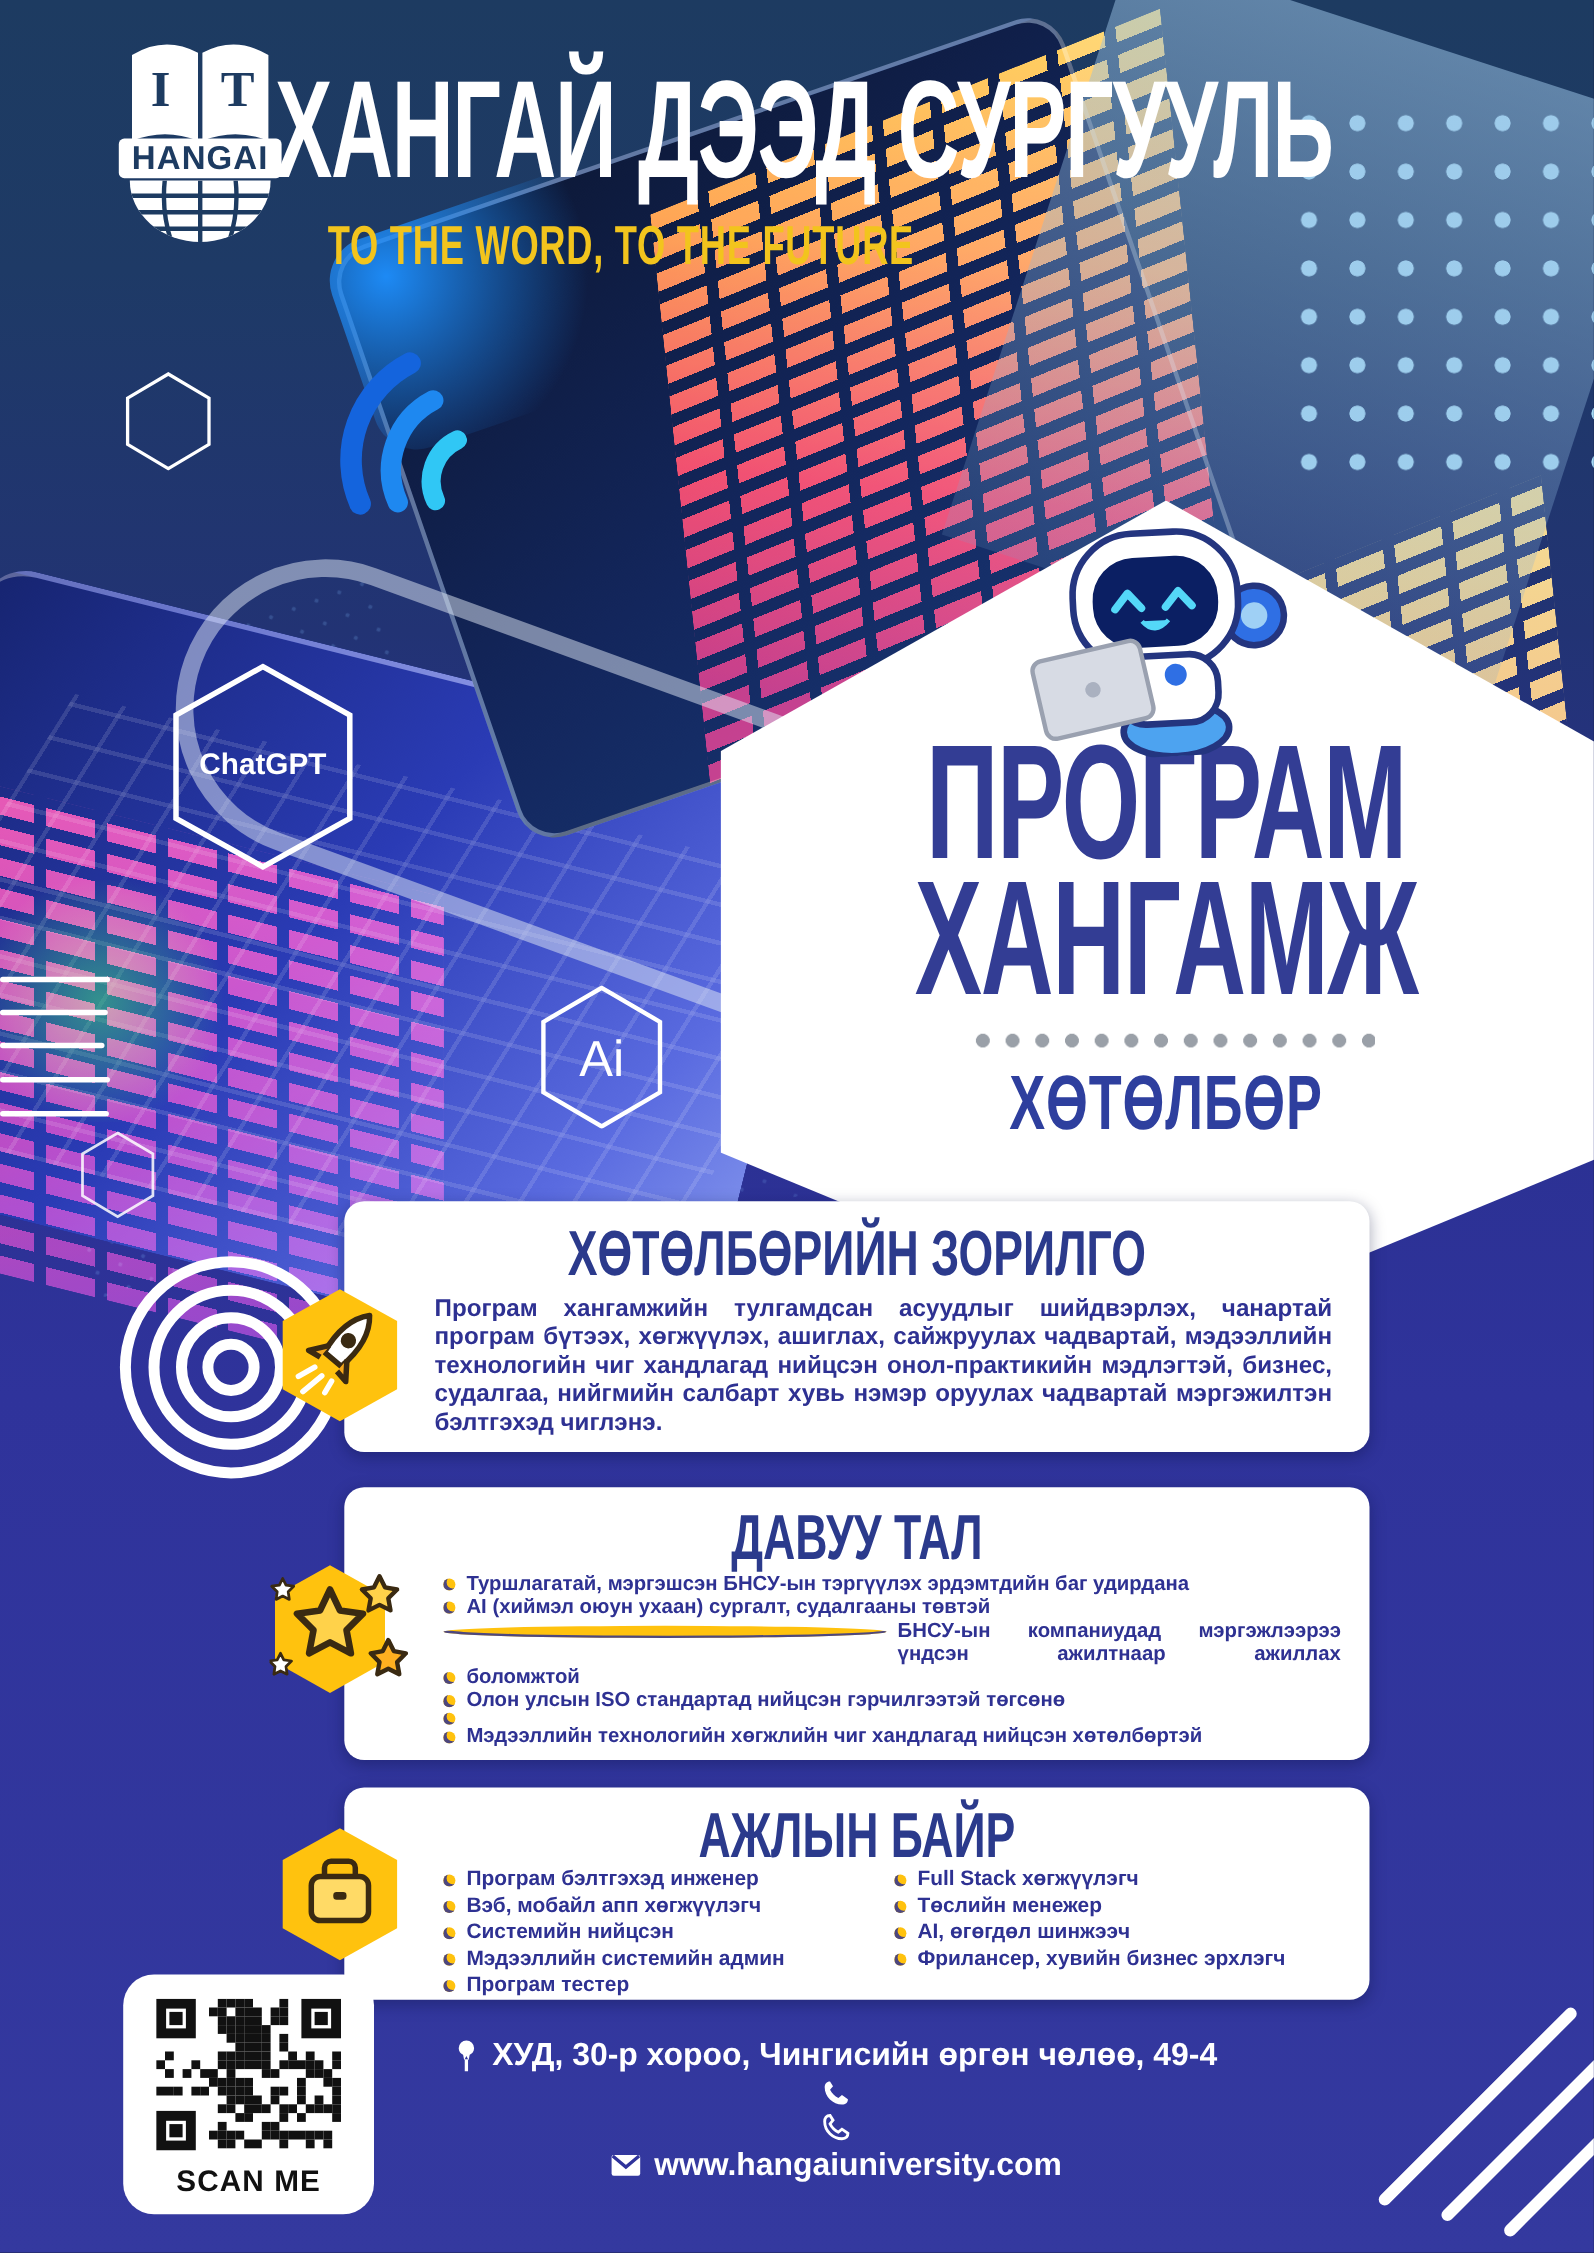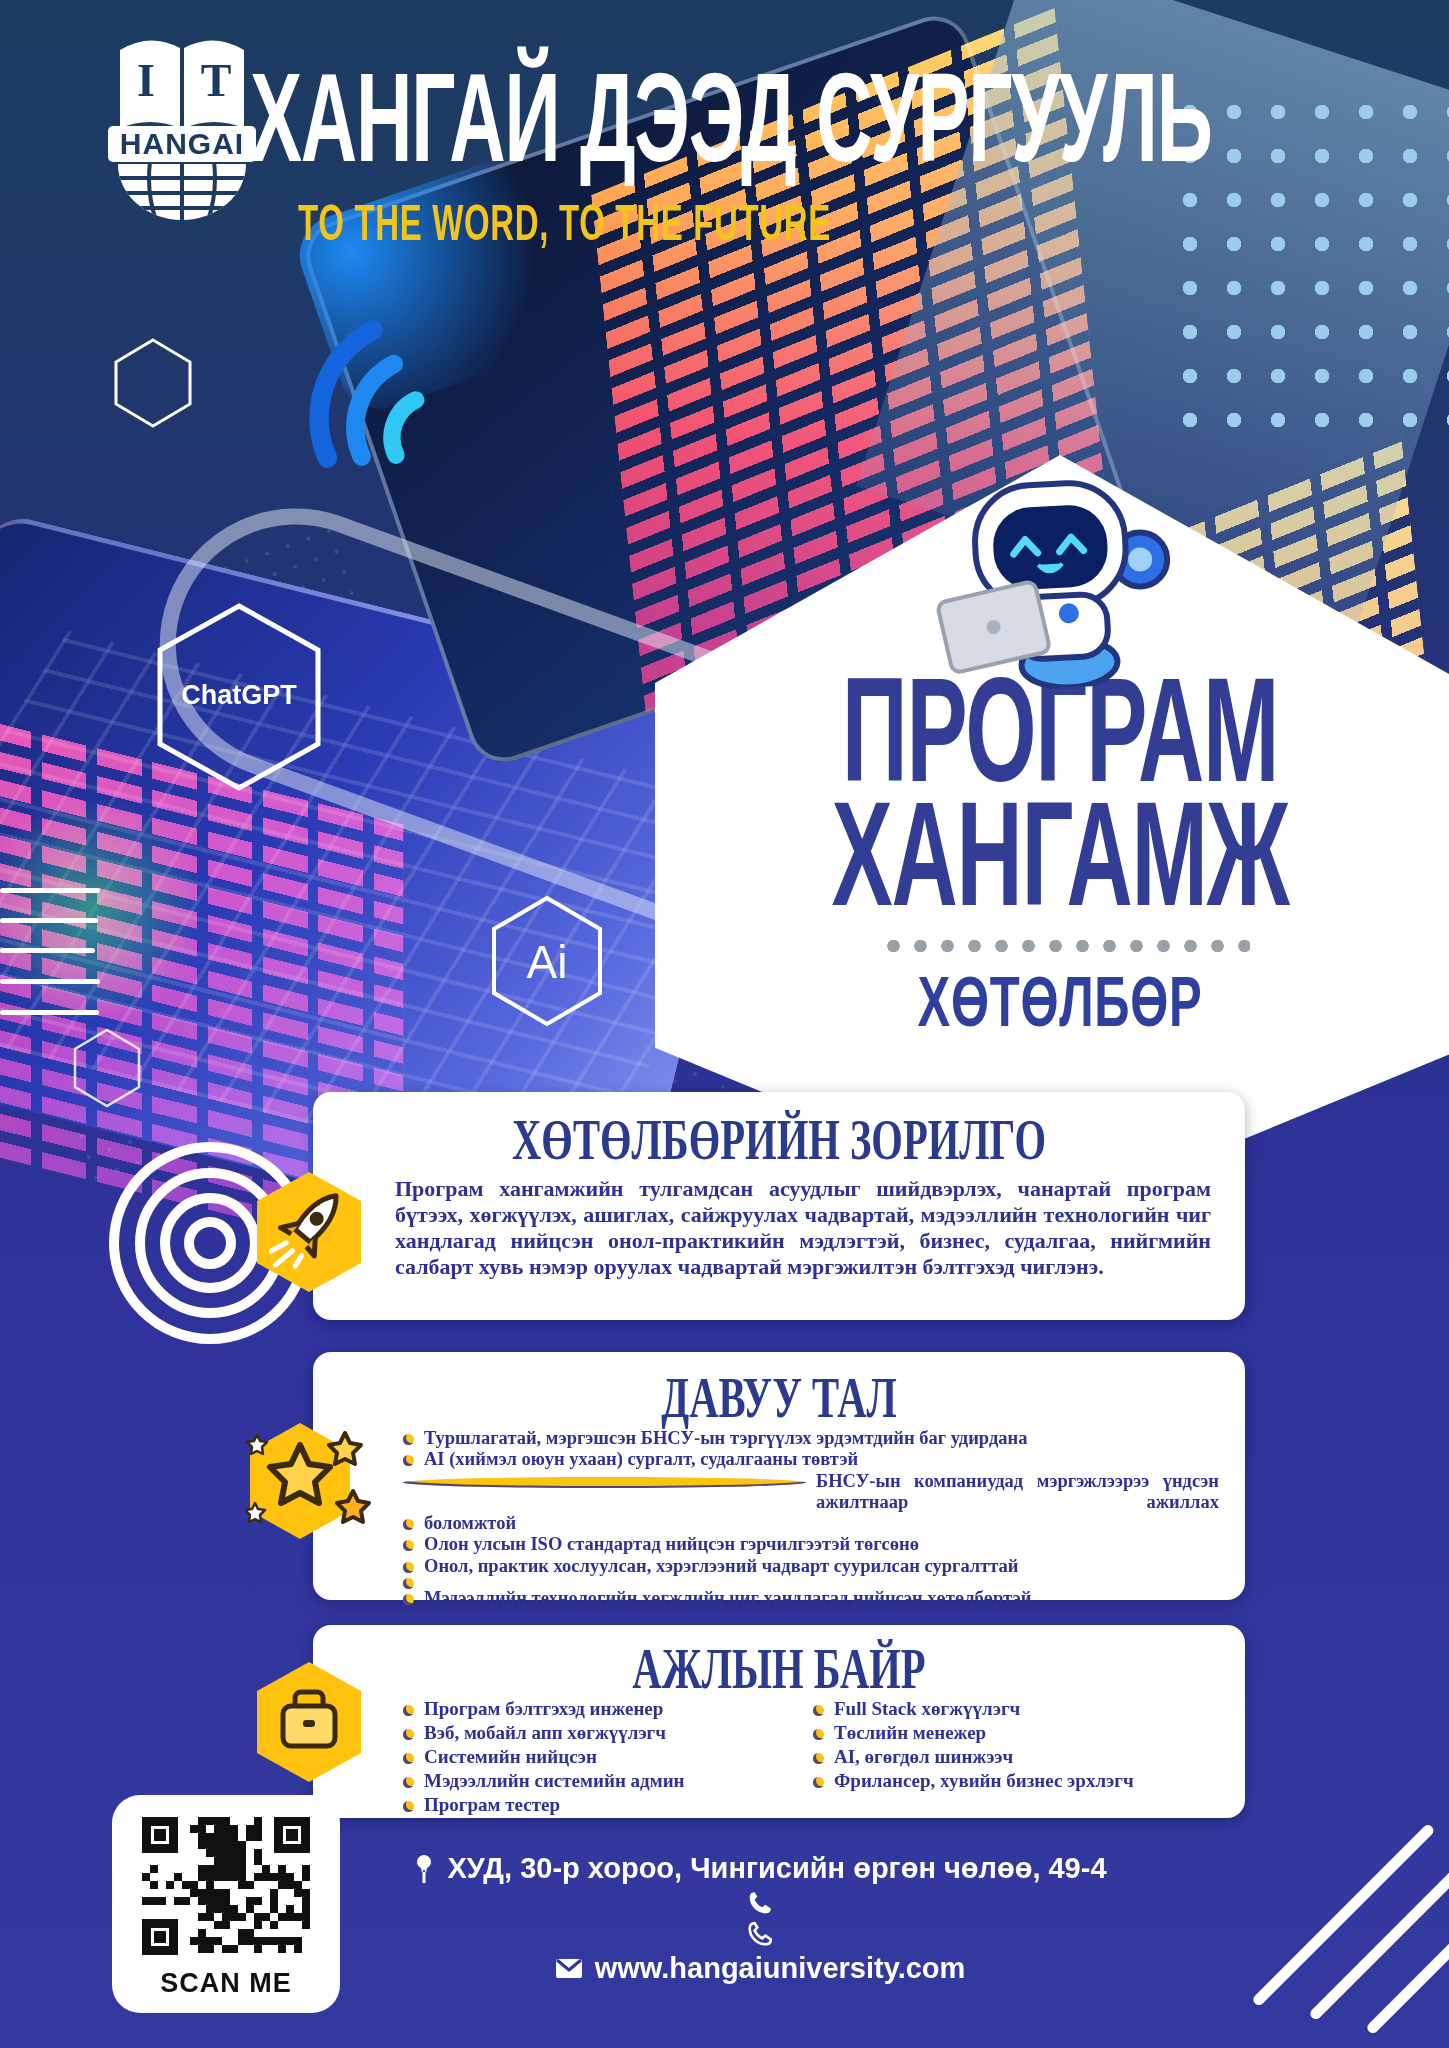--- a/index.html
+++ b/index.html
@@ -61,21 +61,21 @@
   .badge .chev.dark{background:#3347a8;height:135px;}
   .badge .chev.l{left:-25px;transform-origin:left top;transform:rotate(22.4deg);}
   .badge .chev.r{right:-25px;transform-origin:right top;transform:rotate(-22.4deg);}
   .badge-title{left:655px;top:668px;width:810px;text-align:center;color:#333d94;font-weight:bold;
     font-size:148px;line-height:124px;transform:scaleX(.62);transform-origin:center;letter-spacing:-2px;}
   .badge-dots{left:880px;top:938px;width:370px;height:16px;
     background-image:radial-gradient(circle,#9aa0a8 6px,transparent 6.5px);background-size:27px 16px;background-repeat:repeat-x;}
   .badge-sub{left:655px;top:962px;width:810px;text-align:center;color:#2e3f9e;font-weight:bold;
     font-size:70px;transform:scaleX(.7);transform-origin:center;letter-spacing:1px;}
   
-  .card{left:313px;width:932px;background:#fff;border-radius:18px;box-shadow:0 4px 14px rgba(10,15,60,.35);font-family:Liberation Serif, serif;}
+  .card{left:313px;width:932px;background:#fff;border-radius:18px;box-shadow:0 4px 14px rgba(10,15,60,.35);}
   .card-h{width:100%;text-align:center;color:#2b3a8c;font-weight:bold;font-size:58px;transform:scaleX(.7);transform-origin:center;white-space:nowrap;}
   .goal-body{position:absolute;left:82px;right:34px;top:84px;color:#2e3192;font-weight:bold;
     font-size:22px;line-height:26px;text-align:justify;}
   ul.blist{list-style:none;margin:0;padding:0;}
   ul.blist li{display:flex;align-items:baseline;color:#2e3192;font-weight:bold;}
   .dot{flex:0 0 auto;width:11px;height:11px;border-radius:50%;background:#ffc20e;box-shadow:inset 3px -2px 0 rgba(46,49,146,.85);margin-right:10px;position:relative;top:1px;}
   .adv{position:absolute;left:90px;right:26px;top:76px;}
   .adv li{font-size:18.5px;line-height:21.3px;}
   .adv li:nth-child(3) span{flex:1;text-align:justify;text-align-last:justify;}
   .jobs li{font-size:19px;line-height:24px;}
@@ -237,24 +237,20 @@
           <span class="dot"></span>
           <span>БНСУ-ын компаниудад мэргэжлээрээ үндсэн ажилтнаар ажиллах</span>
         </li>
         <li>
           <span class="dot"></span>
           <span>боломжтой</span>
         </li>
         <li>
           <span class="dot"></span>
           <span>Олон улсын ISO стандартад нийцсэн гэрчилгээтэй төгсөнө</span>
-        </li>
-        <li>
-          <span class="dot"></span>
-          <span>Онол, практик хослуулсан, хэрэглээний чадварт суурилсан сургалттай</span>
         </li>
         <li>
           <span class="dot"></span>
         </li>
         <li>
           <span class="dot"></span>
           <span>Мэдээллийн технологийн хөгжлийн чиг хандлагад нийцсэн хөтөлбөртэй</span>
         </li>
       </ul>
   </div>

